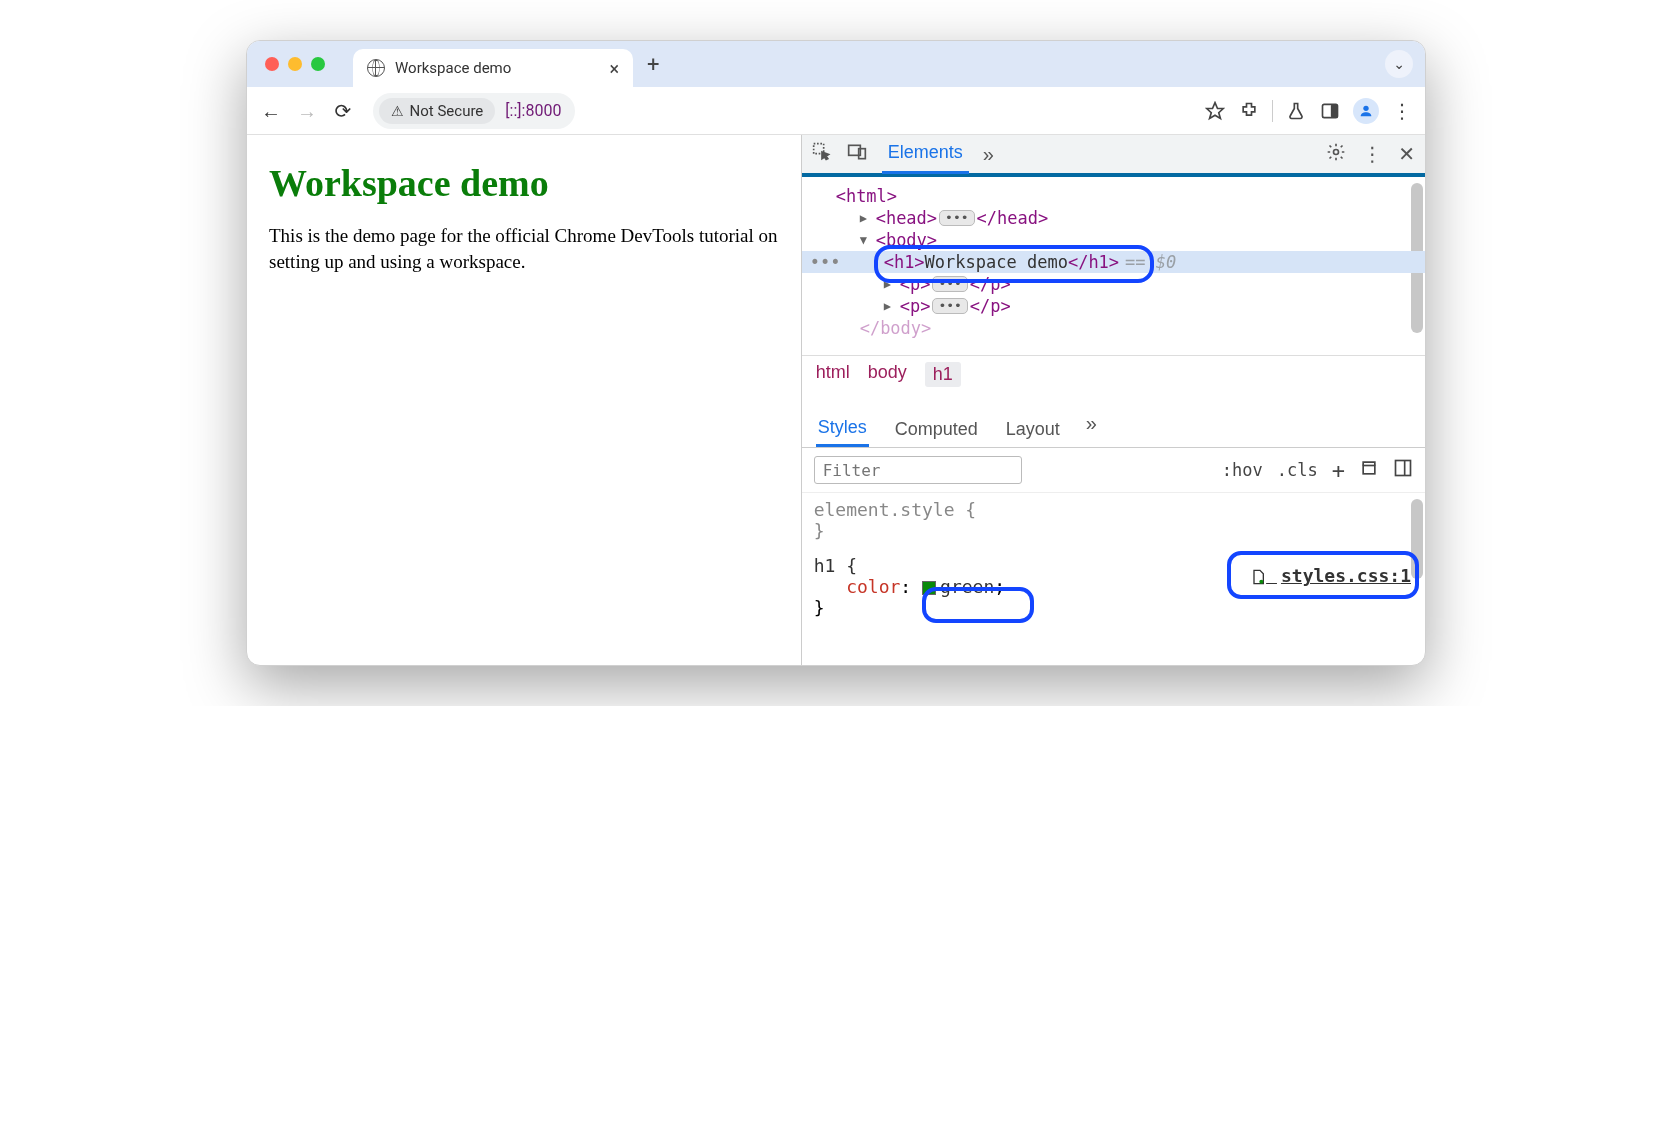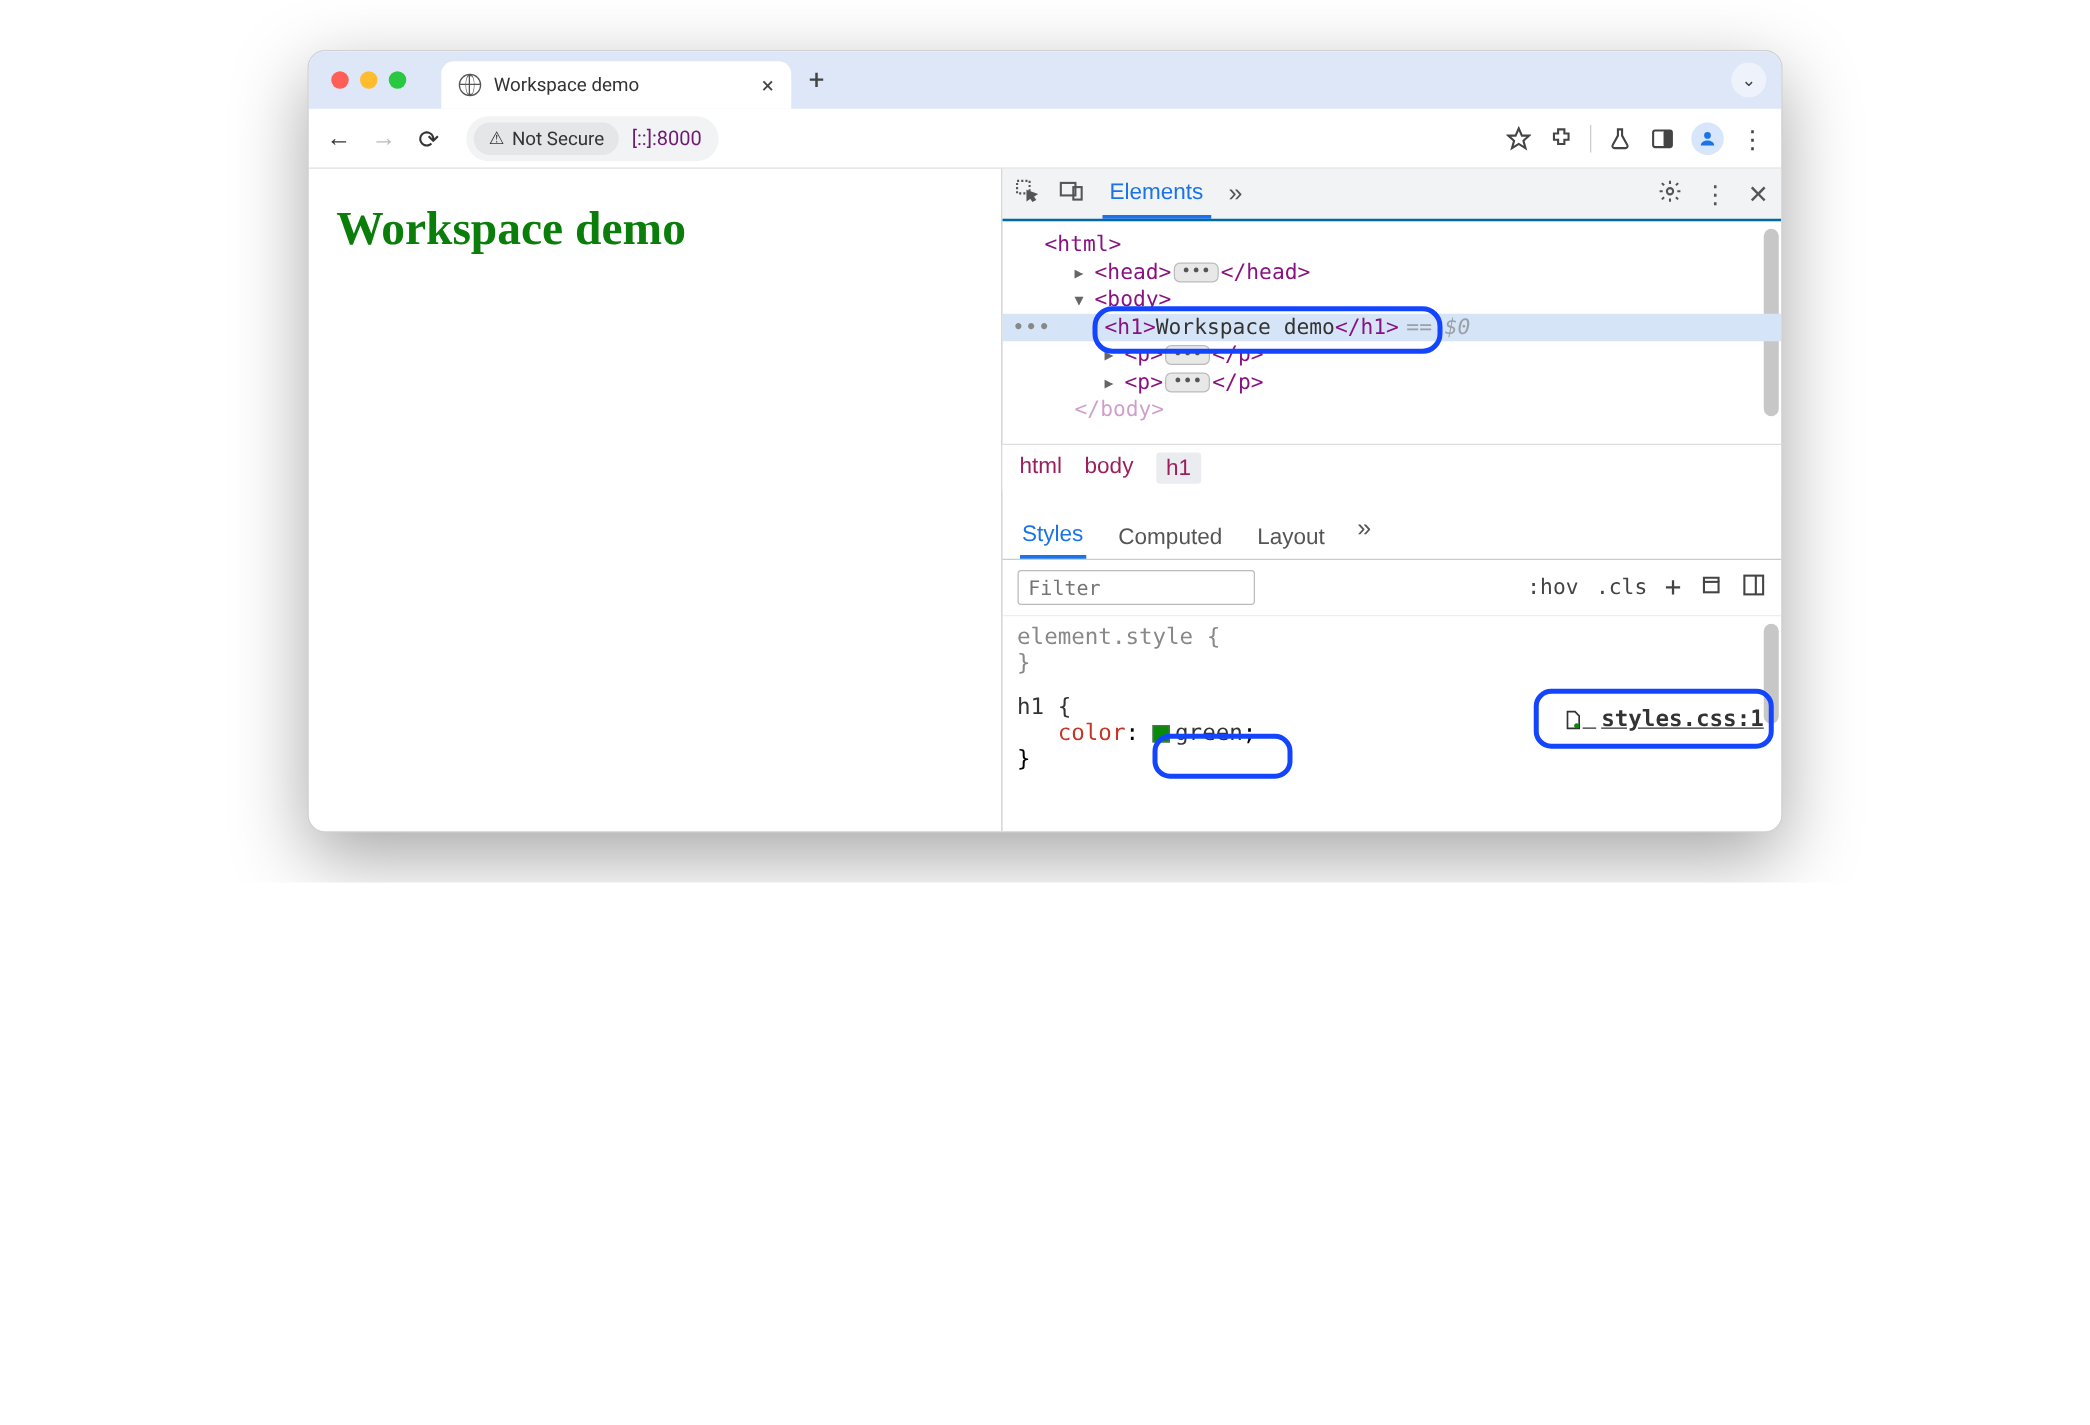--- a/index.html
+++ b/index.html
@@ -105,21 +105,21 @@
   .page h1 { color:#0a7d0a; font-size: 38px; font-weight: bold; margin-bottom: 18px; }
   .page p { font-size: 19px; line-height: 1.35; margin-bottom: 18px; }
   .page a { color:#0000ee; text-decoration: underline; }
 
   
   .devtools {
     flex:1; border-left:1px solid #ccc; display:flex; flex-direction:column;
     font-family: -apple-system, sans-serif;
   }
   .dt-topbar {
-    height: 42px; background:#f1f3f4; border-bottom:2px solid #0369a1;
+    height: 42px; background:#f1f3f4; border-bottom:4px solid #0369a1;
     display:flex; align-items:center; padding: 0 10px; gap: 14px;
     font-size: 18px; color:#555;justify-content:flex-end;
   }
   .dt-topbar .tabbtn { padding: 8px 6px; }
   .dt-topbar .tabbtn.active { color:#1a73e8; border-bottom:3px solid #1a73e8; }
   .dt-topbar .right { margin-left:auto; display:flex; gap:16px; align-items:center; }
 
   .dom-tree {
     font-family: Menlo, Consolas, monospace;
     font-size: 17px;
@@ -169,21 +169,21 @@
   }
   .styles-tabs .stab { padding: 6px 2px; margin-top: 12px; }
   .styles-tabs .stab.active { color:#1a73e8; border-bottom:3px solid #1a73e8; }
 
   .styles-toolbar {
     display:flex; align-items:center; gap:12px; padding: 8px 12px;
     font-family: Menlo, Consolas, monospace; font-size:17px; color:#444;
     border-bottom:1px solid #eee;
   }
   .styles-toolbar input {
-    width: 190px; height:28px; border:1px solid #bbb; border-radius:3px;
+    width: 208px; height:28px; border:1px solid #bbb; border-radius:3px;
     padding:0 8px; font-size:16px; font-family:inherit;
   }
   .styles-toolbar .til { display:flex; gap:14px; align-items:center; margin-left:auto; }
 
   .rules {
     font-family: Menlo, Consolas, monospace; font-size:18px;
     padding: 6px 12px; position:relative; flex:1;
   }
   .rules .sel { color:#333; }
   .rules .prop { color:#c63527; }
@@ -263,20 +263,21 @@
           <path d="M4 20c0-4 4-6 8-6s8 2 8 6z"></path>
         </svg>
     </div>
     <div class="icon" style="font-size:20px;color:#444;">⋮</div>
   </div>
 
   <div class="content">
 
     <div class="page">
       <h1>Workspace demo</h1>
+      <p>This is the demo page for the official Chrome DevTools tutorial on setting up and using a workspace.</p>
     </div>
 
     <div class="devtools">
 
       <div class="dt-topbar">
         <span>
           <svg width="20" height="20" viewBox="0 0 24 24" fill="none" stroke="#555" stroke-width="2">
               <rect x="2" y="2" width="12" height="12" stroke-dasharray="2 2"></rect>
               <path d="M12 12l8 3-3 2 2 3-2 1-2-3-3 2z" fill="#555"></path>
             </svg>

